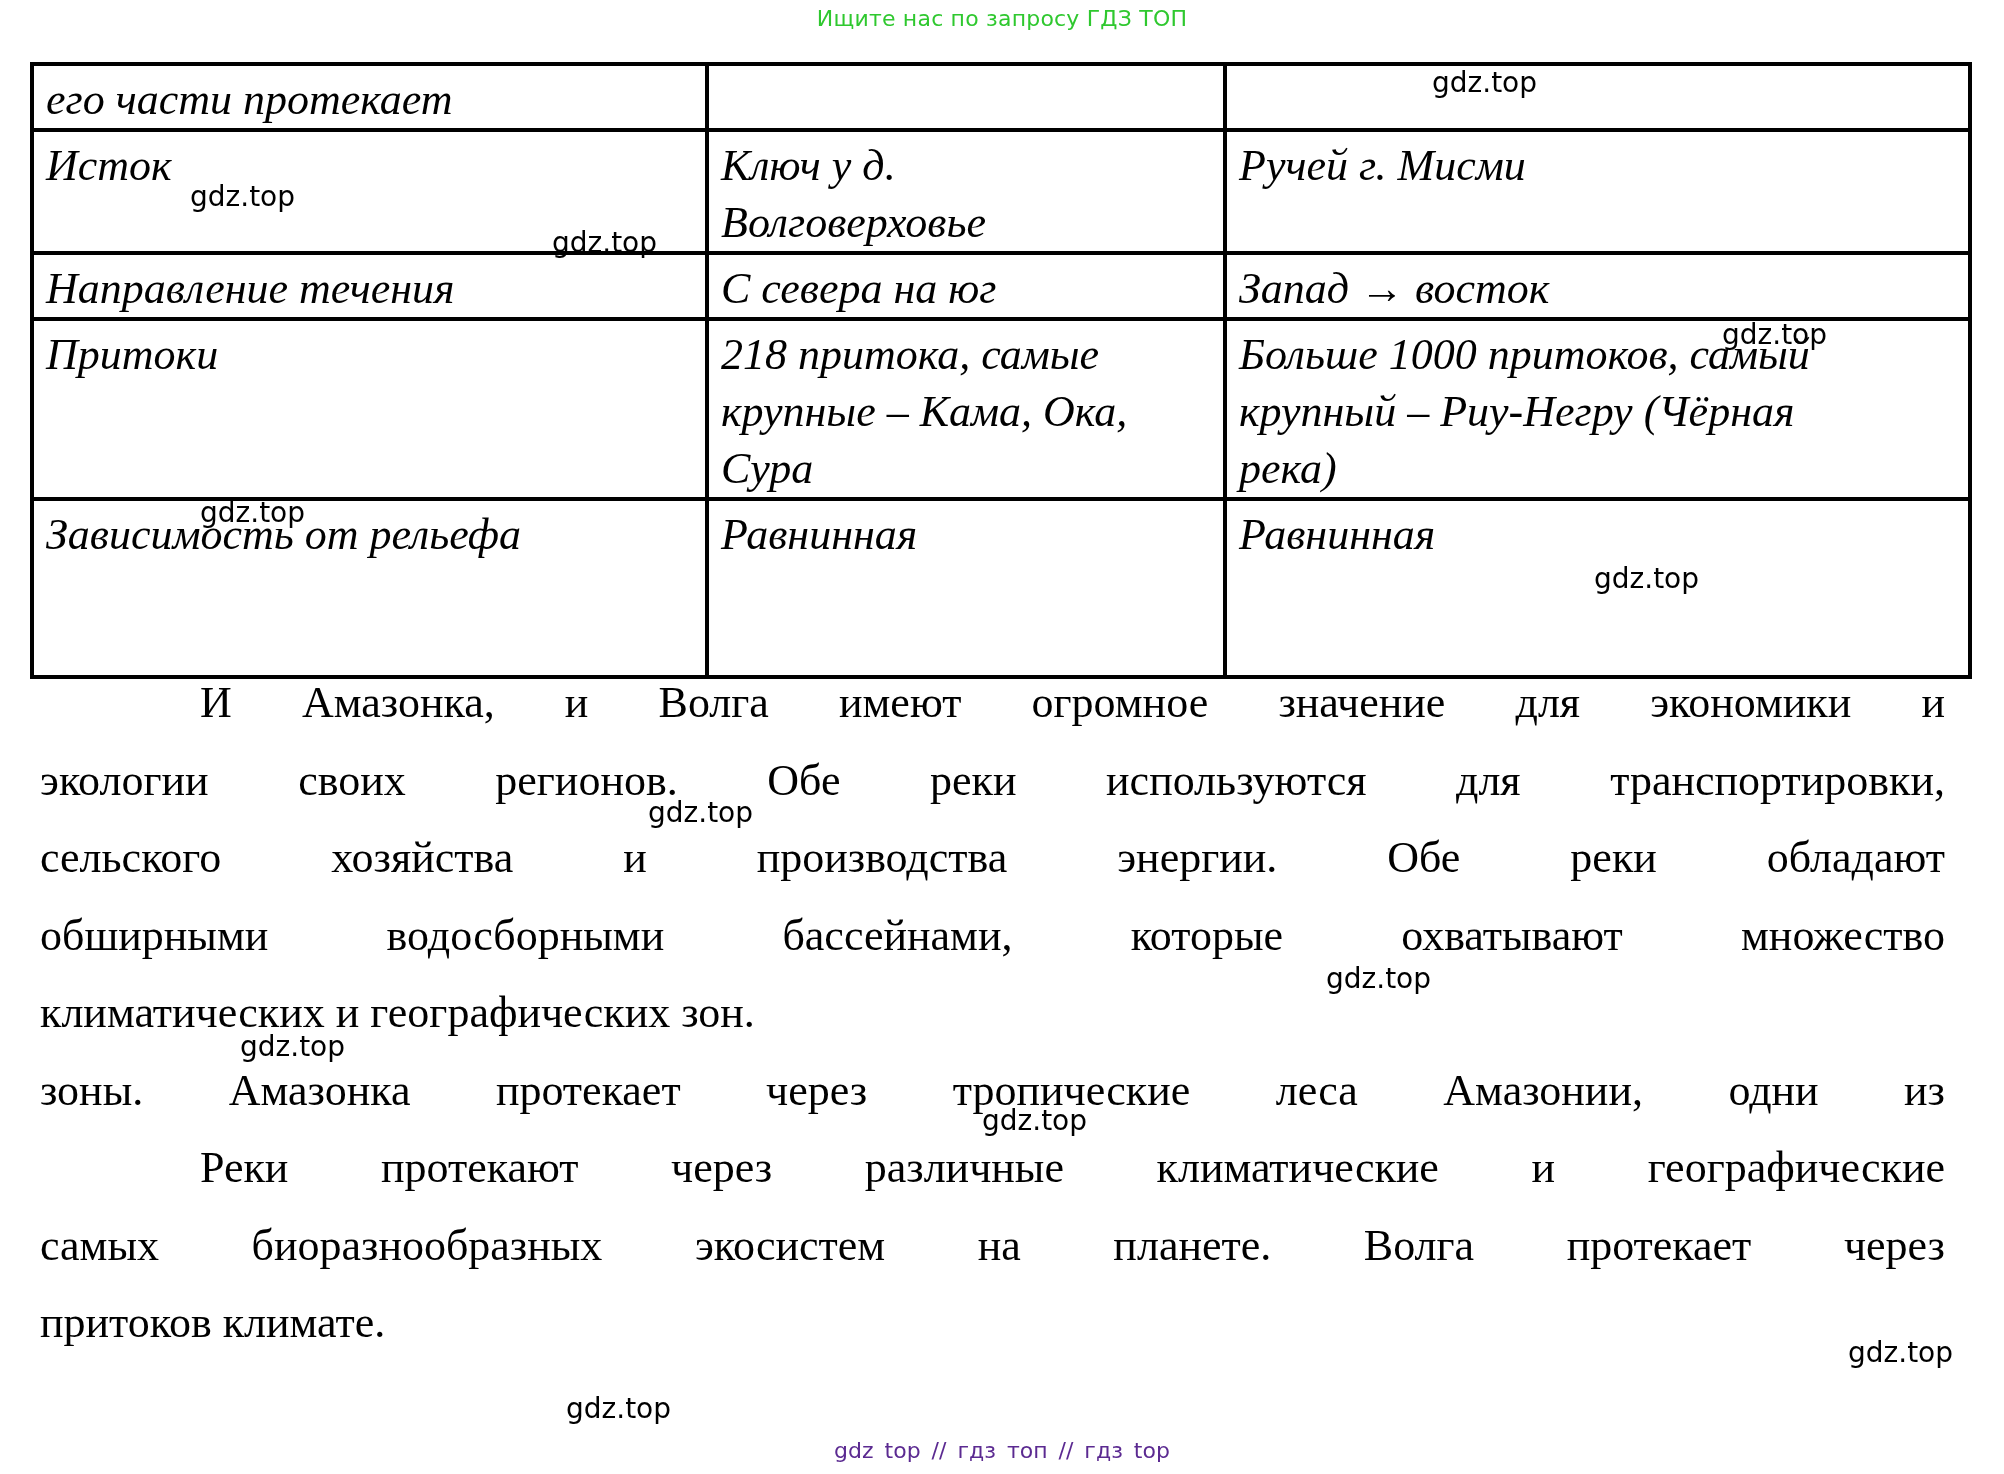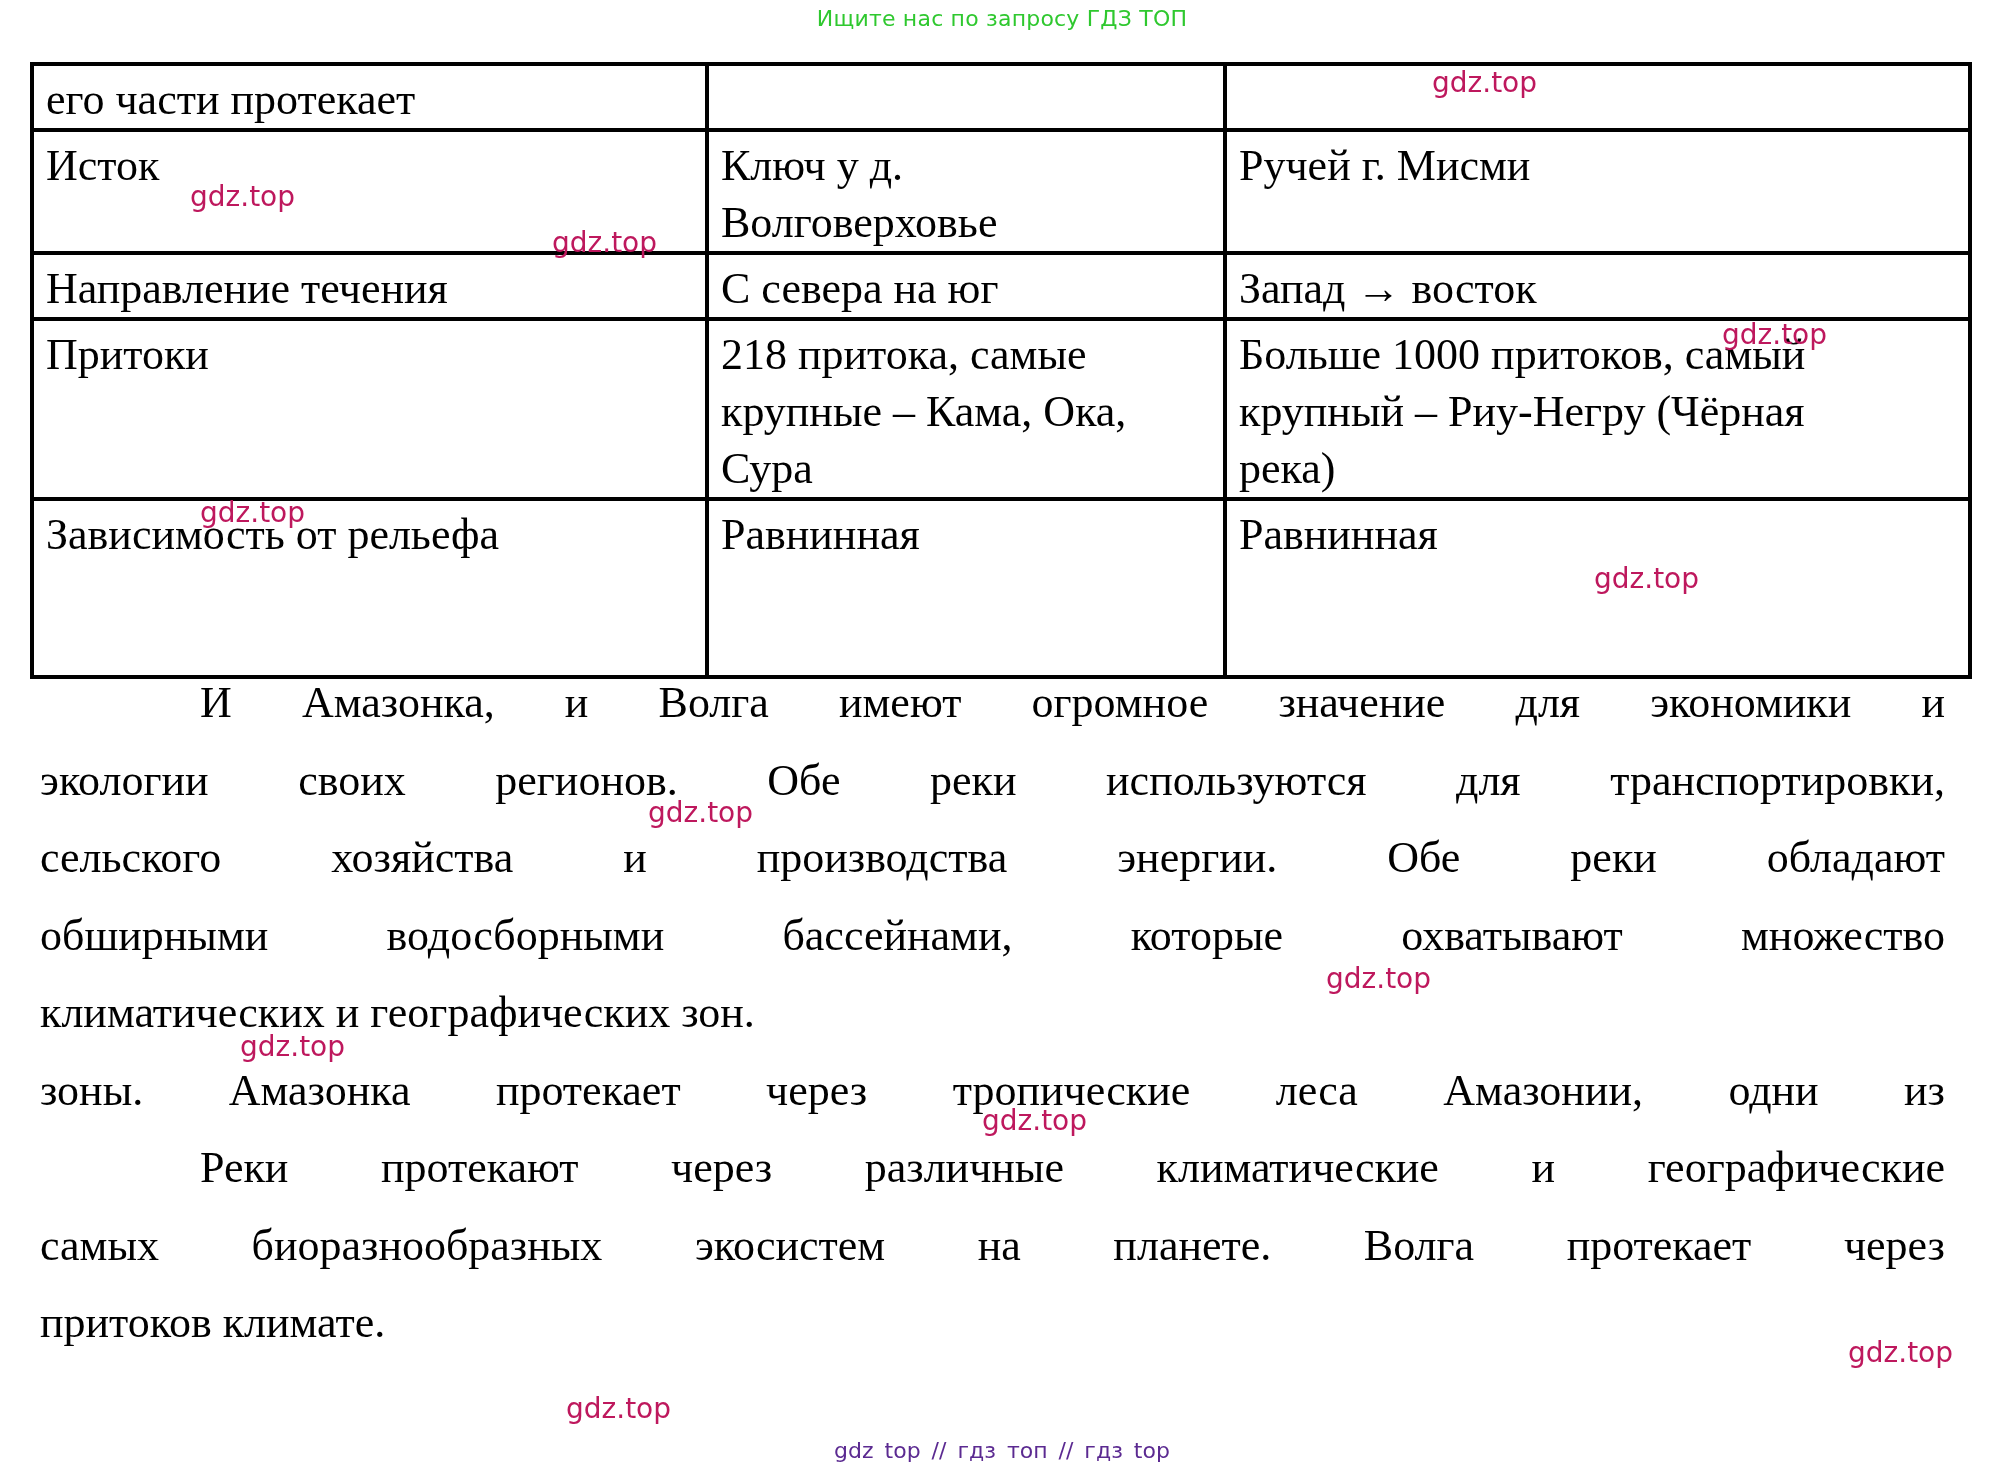--- a/index.html
+++ b/index.html
@@ -20,20 +20,21 @@
     font-family: "DejaVu Sans", "Liberation Sans", sans-serif;
     font-size: 22px;
     letter-spacing: 0.2px;
   }
   table.riv {
     position: absolute;
     left: 30px; top: 62px;
     border-collapse: collapse;
     table-layout: fixed;
     width: 1938px;
+    font-style: italic;
   }
   table.riv td {
     border: 4px solid #000000;
     vertical-align: top;
     padding: 5px 8px 0 12px;
     font-size: 44px;
     line-height: 57px;
     white-space: pre-line;
     overflow: hidden;
   }
@@ -54,21 +55,21 @@
   .pline {
     text-align: justify;
     text-align-last: justify;
   }
   .pline.last { text-align-last: left; }
   .pline.indent { text-indent: 160px; }
   .wm {
     position: absolute;
     font-family: "DejaVu Sans", "Liberation Sans", sans-serif;
     font-size: 28px;
-    color: #be185d;
+    color: #000000;
     white-space: nowrap;
   }
   .footer {
     position: absolute;
     left: 0; top: 1438px;
     width: 100%;
     text-align: center;
     font-family: "DejaVu Sans", "Liberation Sans", sans-serif;
     font-size: 22px;
     word-spacing: 4px;

